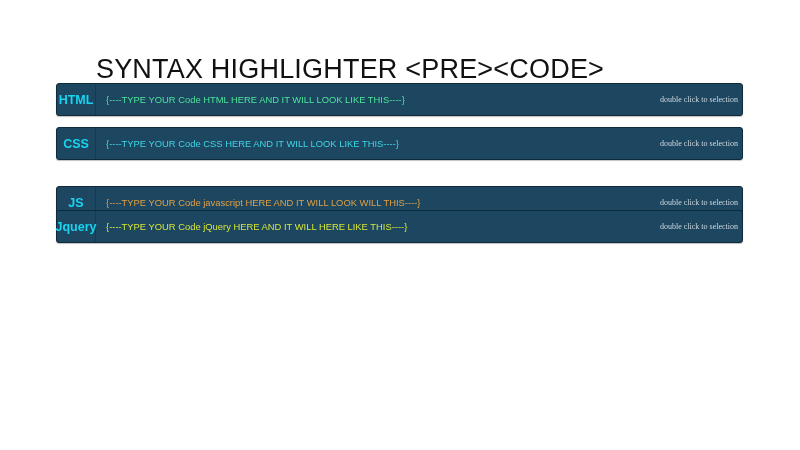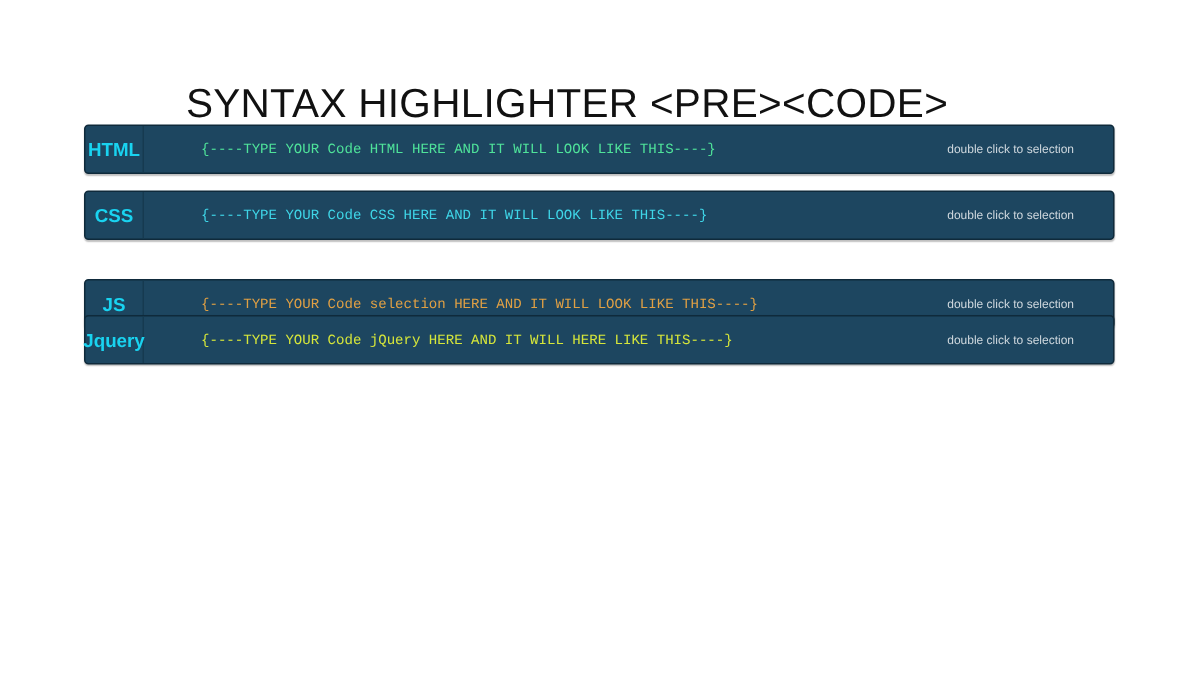--- a/index.html
+++ b/index.html
@@ -1,41 +1,39 @@
 <!DOCTYPE html>
 <html><head>
 <meta charset="utf-8">
 <style>
   html, body { margin:0; padding:0; background:#ffffff; }
   body { width:800px; height:450px; position:relative; overflow:hidden; font-family:"Liberation Sans", sans-serif; }
   .title {
     position:absolute; left:0; top:36px; width:700px; text-align:center;
     font-size:27px; color:#111; font-weight:normal; letter-spacing:0.2px;
     font-family:"Liberation Sans", sans-serif;
-    margin-left:28px;
   }
   .block {
     position:absolute; left:56px; width:687px; height:33px;
     background:#1d4660; border:1px solid #0f2a3b; border-radius:3px;
     box-sizing:border-box; display:flex; align-items:center;
     box-shadow:0 1px 1px rgba(0,0,0,0.25);
-    gap:12px;
   }
   .lang {
     width:38px; height:100%; display:flex; align-items:center; justify-content:center;
     border-right:1px solid #163a50; color:#19d3f0; font-weight:bold; font-size:12.5px;
     font-family:"Liberation Sans", sans-serif; flex-shrink:0;
   }
   .code {
-    margin:16px; padding:0 0 0 10px; font-family:Liberation Mono, monospace; font-size:9.4px;
+    margin:0; padding:0 0 0 10px; font-family:Liberation Sans, sans-serif; font-size:9.4px;
     white-space:pre; flex:1;
   }
   .hint {
-    font-family:Liberation Sans, sans-serif; font-size:8px; color:#cfd8de;
-    margin-right:26px; white-space:nowrap;
+    font-family:Liberation Serif, serif; font-size:8px; color:#cfd8de;
+    margin-right:4px; white-space:nowrap;
   }
 </style>
 </head>
 <body>
 
 <h1 class="title">SYNTAX HIGHLIGHTER &lt;PRE&gt;&lt;CODE&gt;</h1>
 
 <div class="block" style="top:83px">
   <span class="lang">HTML</span>
   <pre class="code" style="color:#4fe39a">{----TYPE YOUR Code HTML HERE AND IT WILL LOOK LIKE THIS----}</pre>
@@ -43,21 +41,21 @@
 </div>
 
 <div class="block" style="top:127px">
   <span class="lang">CSS</span>
   <pre class="code" style="color:#3fd6e8">{----TYPE YOUR Code CSS HERE AND IT WILL LOOK LIKE THIS----}</pre>
   <span class="hint">double click to selection</span>
 </div>
 
 <div class="block" style="top:186px">
   <span class="lang">JS</span>
-  <pre class="code" style="color:#e0a044">{----TYPE YOUR Code selection HERE AND IT WILL LOOK LIKE THIS----}</pre>
+  <pre class="code" style="color:#e0a044">{----TYPE YOUR Code javascript HERE AND IT WILL LOOK WILL THIS----}</pre>
   <span class="hint">double click to selection</span>
 </div>
 
 <div class="block" style="top:210px">
   <span class="lang">Jquery</span>
   <pre class="code" style="color:#d6e63a">{----TYPE YOUR Code jQuery HERE AND IT WILL HERE LIKE THIS----}</pre>
   <span class="hint">double click to selection</span>
 </div>
 
 </body></html>

